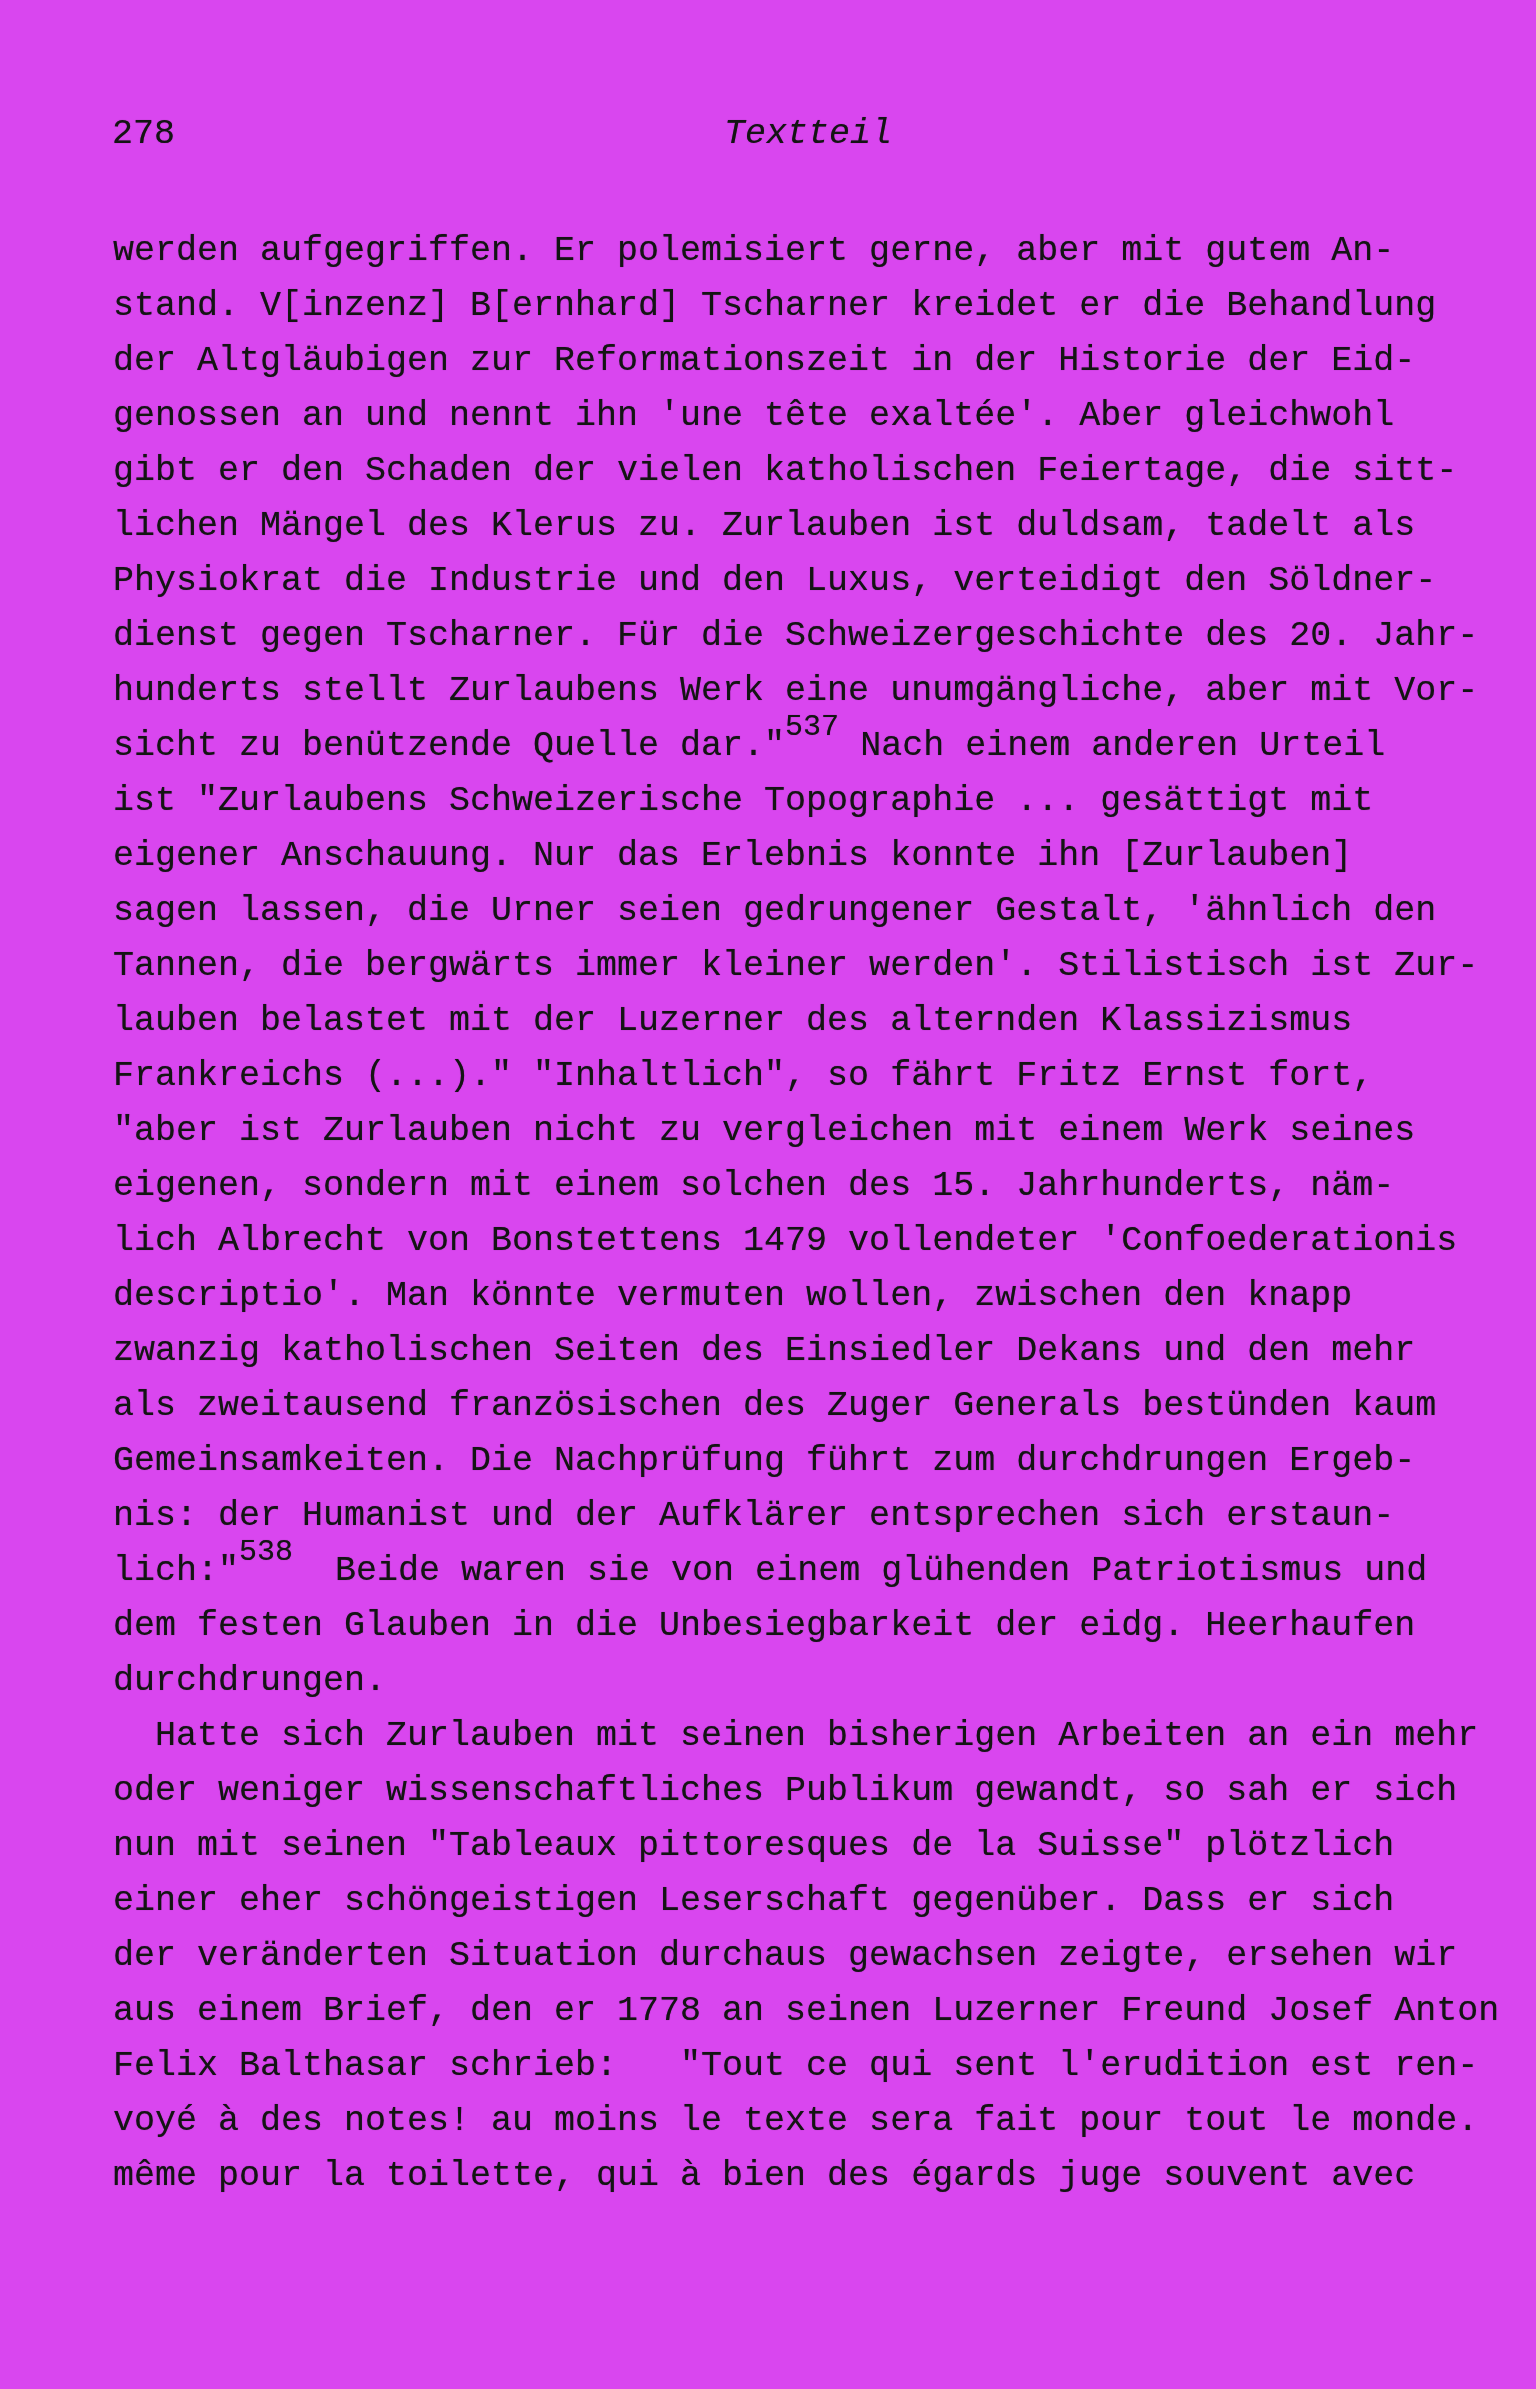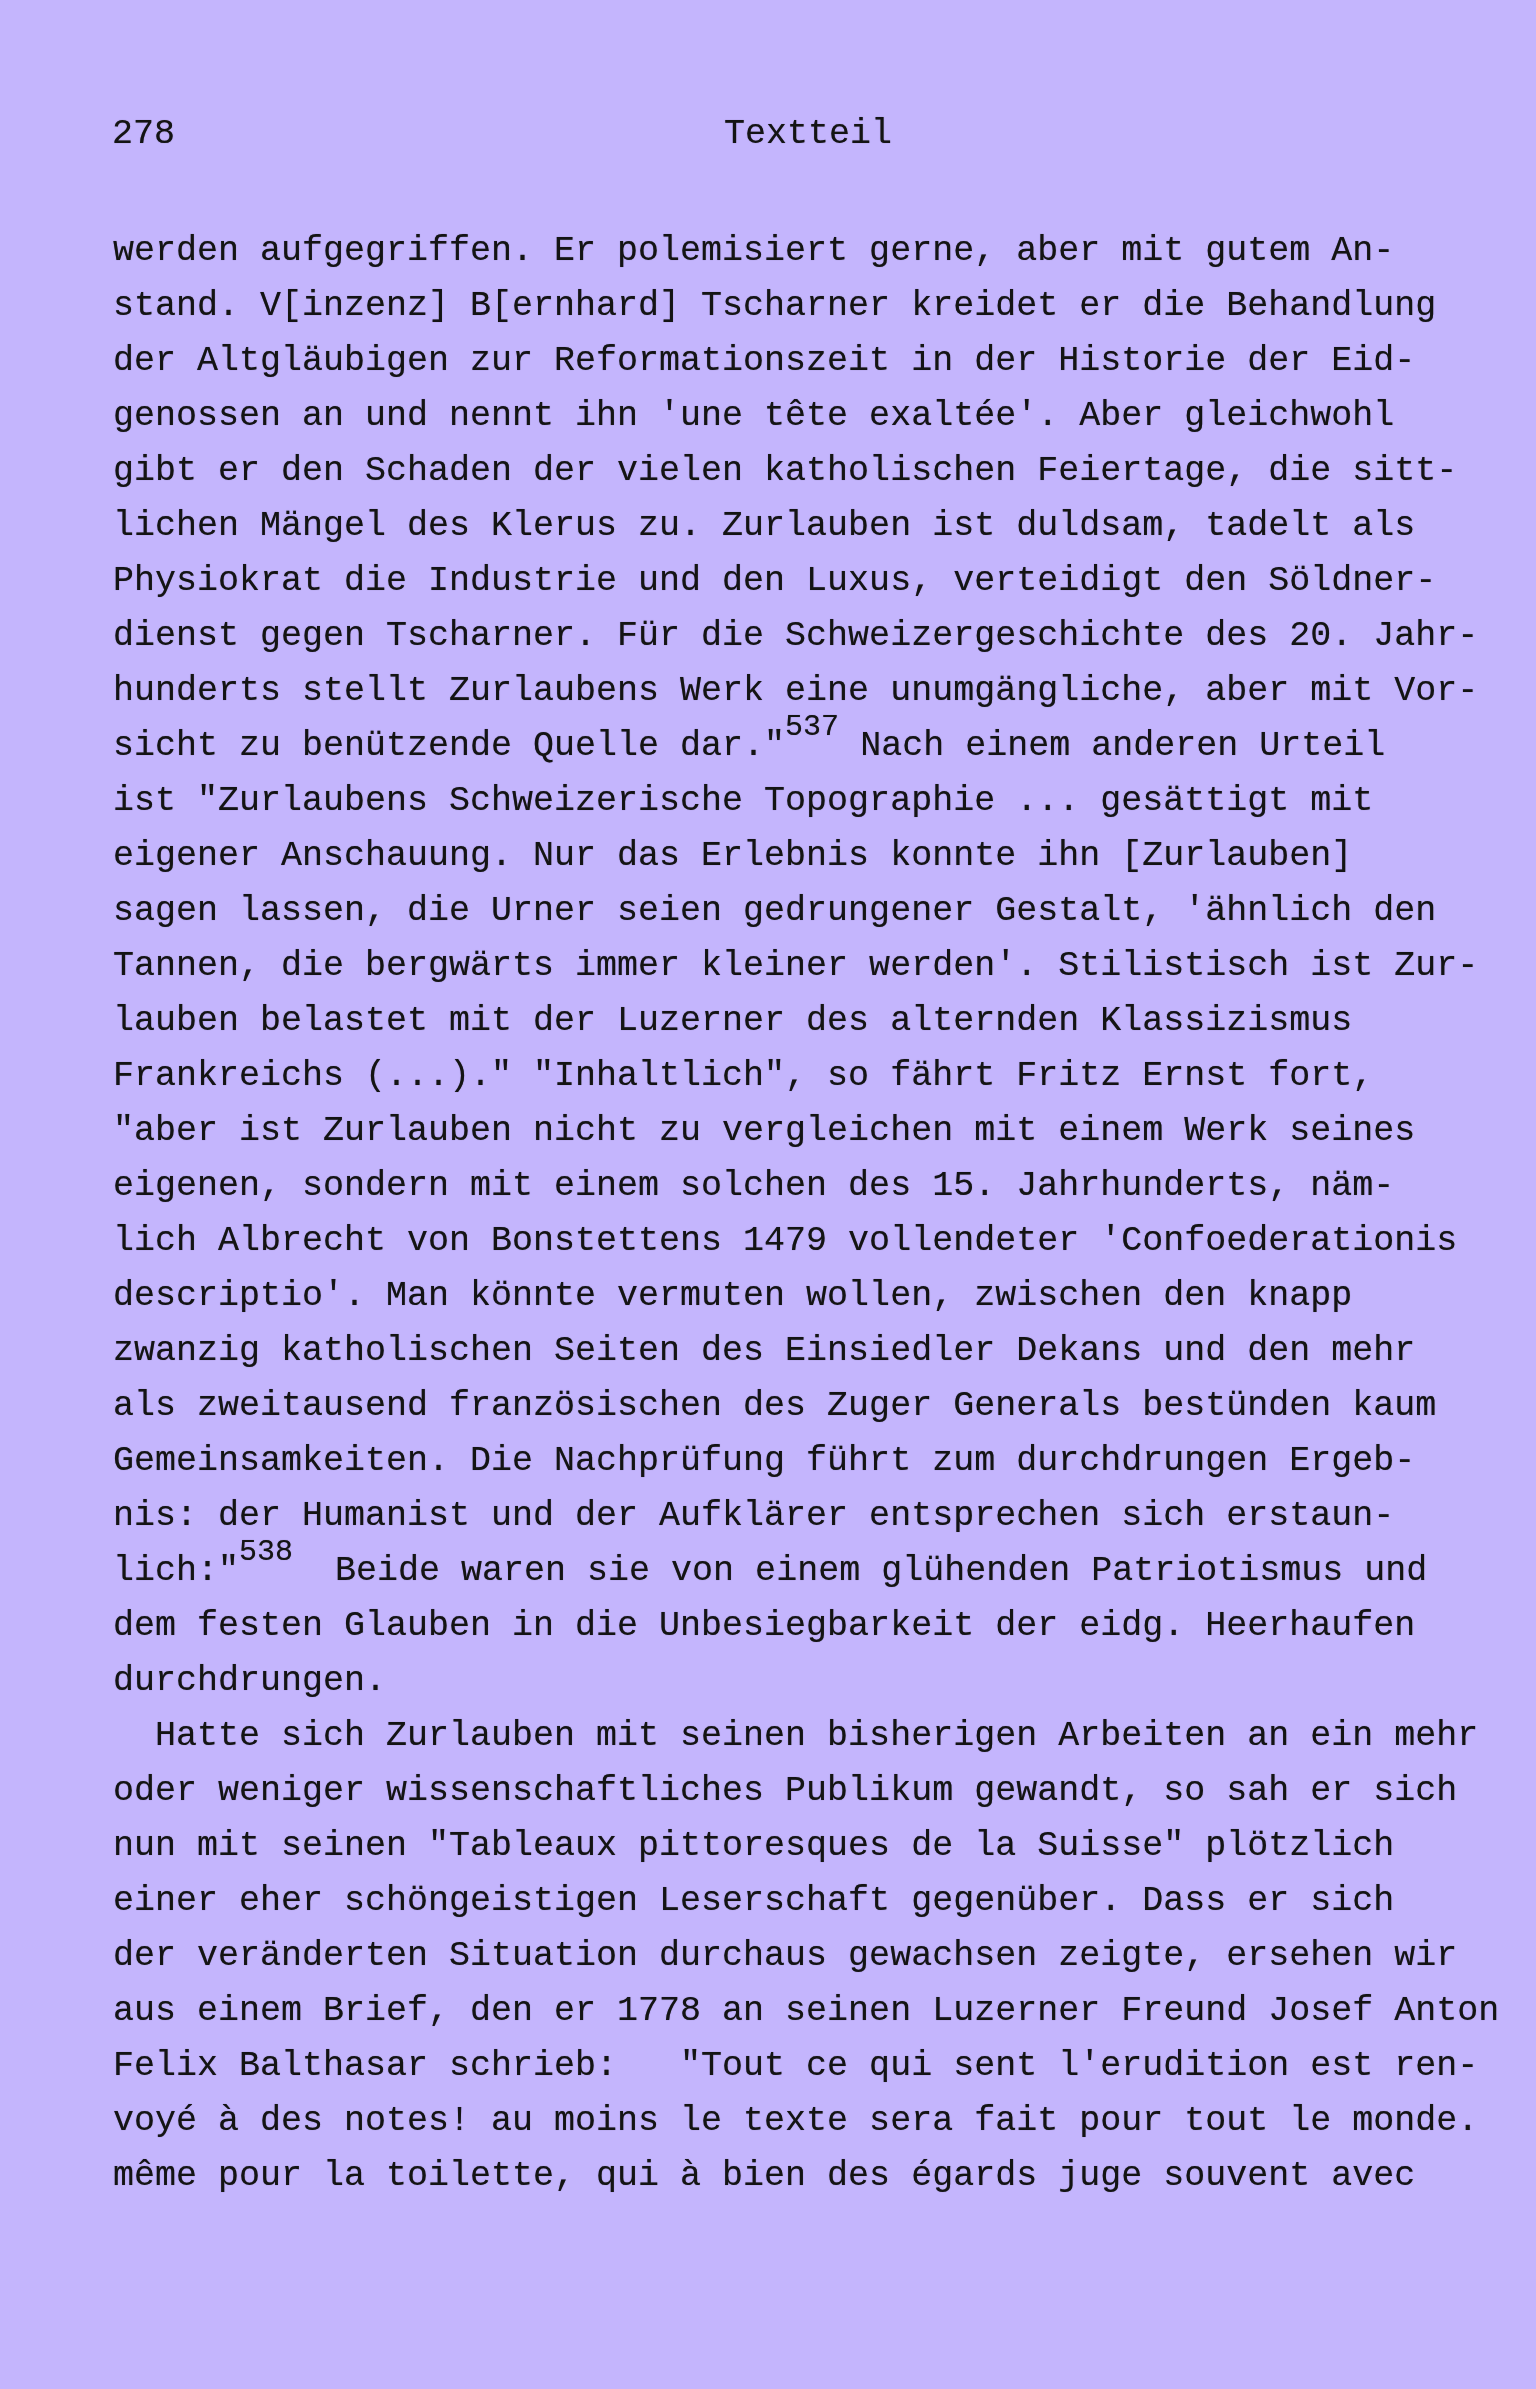--- a/index.html
+++ b/index.html
@@ -4,21 +4,21 @@
 <style>
   html, body {
     margin: 0;
     padding: 0;
     background: #e8e8e8;
   }
   .page {
     position: relative;
     width: 1537px;
     height: 2389px;
-    background: #c4b5fd;
+    background: #d946ef;
     color: #141414;
     font-family: "Liberation Mono", "DejaVu Sans Mono", monospace;
     font-size: 35px;
     overflow: hidden;
   }
   .scan-text {
     text-shadow: 0 0 0.8px rgba(20,20,20,0.55);
   }
   .header-row {
     position: absolute;
@@ -31,20 +31,21 @@
     position: absolute;
     left: 112px;
     top: 0;
     white-space: pre;
   }
   .page-title {
     position: absolute;
     left: 724px;
     top: 0;
     white-space: pre;
+    font-style: italic;
   }
   .body-text {
     position: absolute;
     left: 113px;
     top: 224px;
     width: 1429px;
   }
   .line {
     white-space: pre;
     line-height: 55px;

